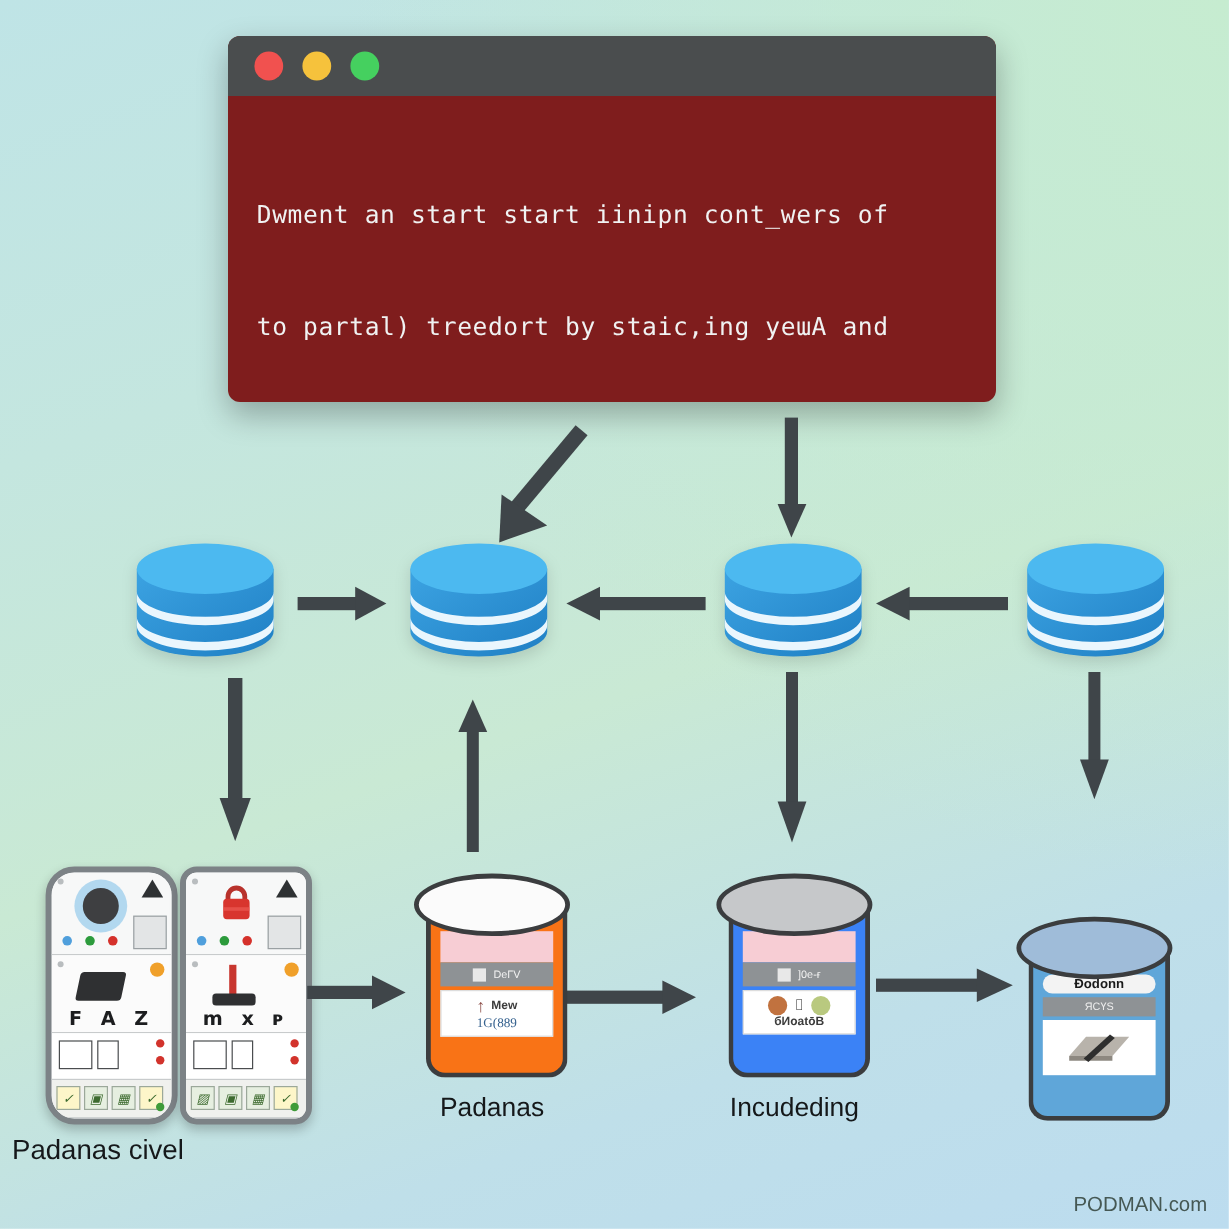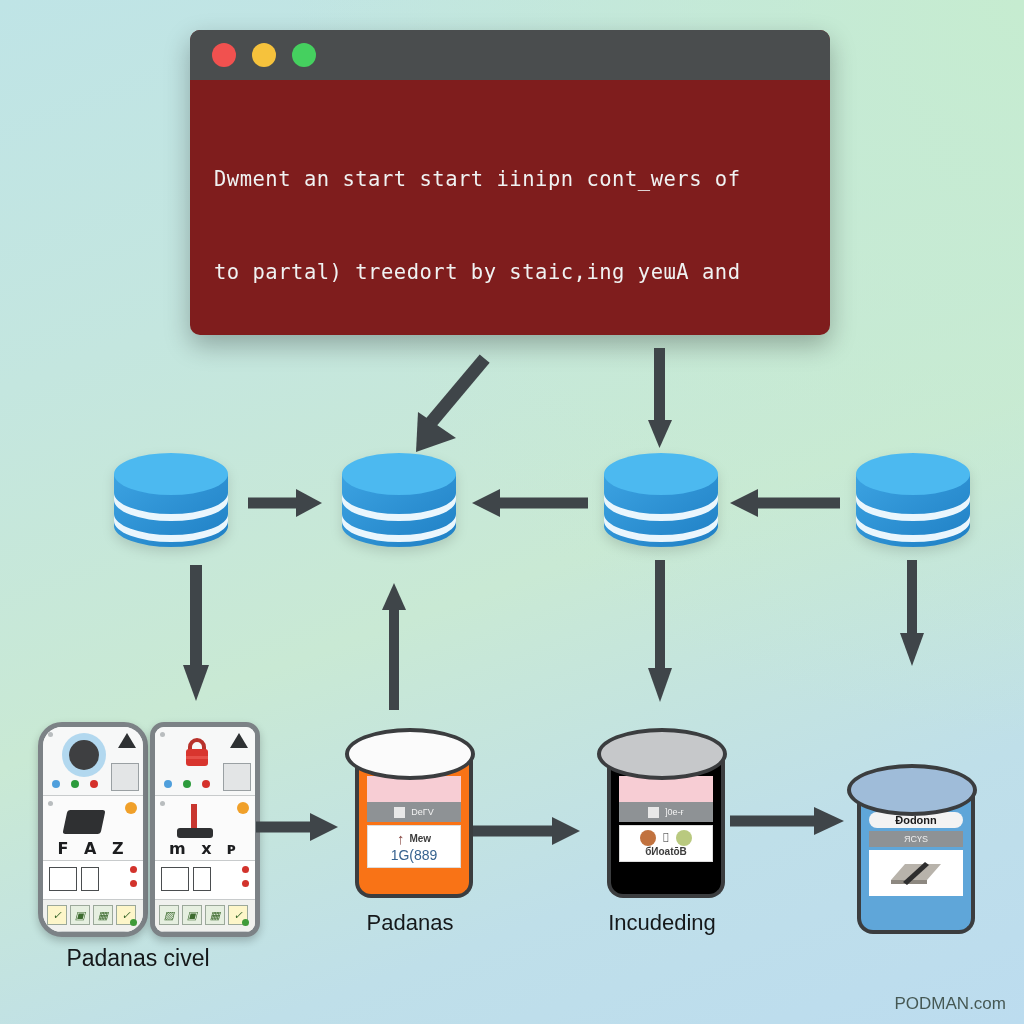--- a/index.html
+++ b/index.html
@@ -110,28 +110,28 @@
   }
   .jar-lid{
     position:absolute;left:0;top:0;width:130px;height:52px;
     border:4px solid #3b3d3f;border-radius:50%;
     box-sizing:border-box;
   }
   .jar-screen{position:absolute;left:8px;top:22px;right:8px;bottom:10px;}
   .scr-band{height:26px;}
   .scr-gray{height:20px;background:#8e9295;display:flex;align-items:center;justify-content:center;gap:6px;}
   .scr-white{background:#fff;border:1px solid #ddd;margin-top:3px;padding:4px 3px;text-align:center;}
-  .scr-mini{font-size:14px;color:#36628f;}
+  .scr-mini{font-size:11px;color:#36628f;font-family:Liberation Serif, serif;}
   .scr-label{font-size:10px;color:#3c3c3c;font-weight:700;}
   .jar-caption{
     position:absolute;left:-40px;right:-40px;top:182px;text-align:center;
     font-size:22px;color:#15181a;font-family:"Liberation Sans",sans-serif;
   }
   .group-caption{
-    position:absolute;text-align:center;font-size:23px;color:#15181a;
+    position:absolute;font-size:23px;color:#15181a;
   }
   .watermark{
     position:absolute;right:18px;bottom:10px;
     font-size:17px;color:#2c3c33;opacity:.82;
     font-family:"Liberation Sans",sans-serif;
   }
   .tinyico{width:11px;height:11px;display:inline-block;}
 </style>
 </head>
 <body>
@@ -426,21 +426,21 @@
           </div>
           <div class="scr-mini">1G(889</div>
         </div>
       </div>
     </div>
     <div class="jar-lid" style="background:#fbfbfb;"></div>
     <div class="jar-caption">Padanas</div>
   </div>
 
   <div class="jar" style="left:597px;top:728px;">
-    <div class="jar-body" style="background:#000000;">
+    <div class="jar-body" style="background:#3b82f6;">
       <div class="jar-screen">
         <div class="scr-band" style="background:#f7cdd4;"></div>
         <div class="scr-gray">
           <span class="tinyico" style="background:#e8e8e8;"></span>
           <span style="font-size:9px;color:#f2f2f2;">]0e-ғ</span>
         </div>
         <div class="scr-white">
           <div style="display:flex;align-items:center;justify-content:center;gap:6px;">
             <span style="width:16px;height:16px;border-radius:50%;background:#c1723f;display:inline-block;"></span>
             <span style="font-size:13px;color:#222;">⌷</span>

